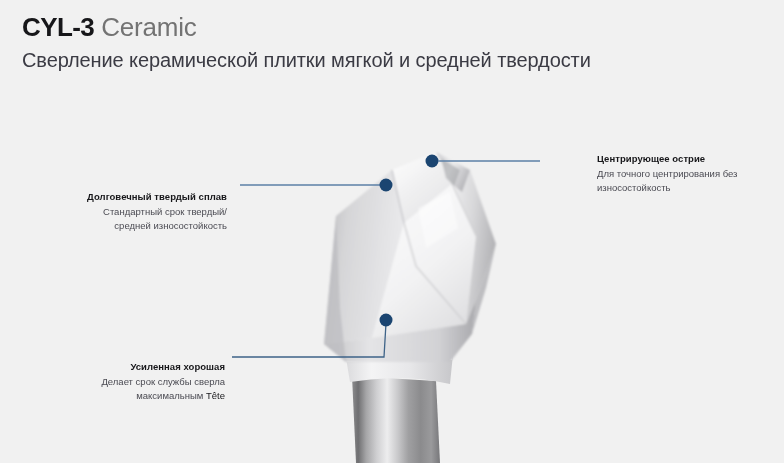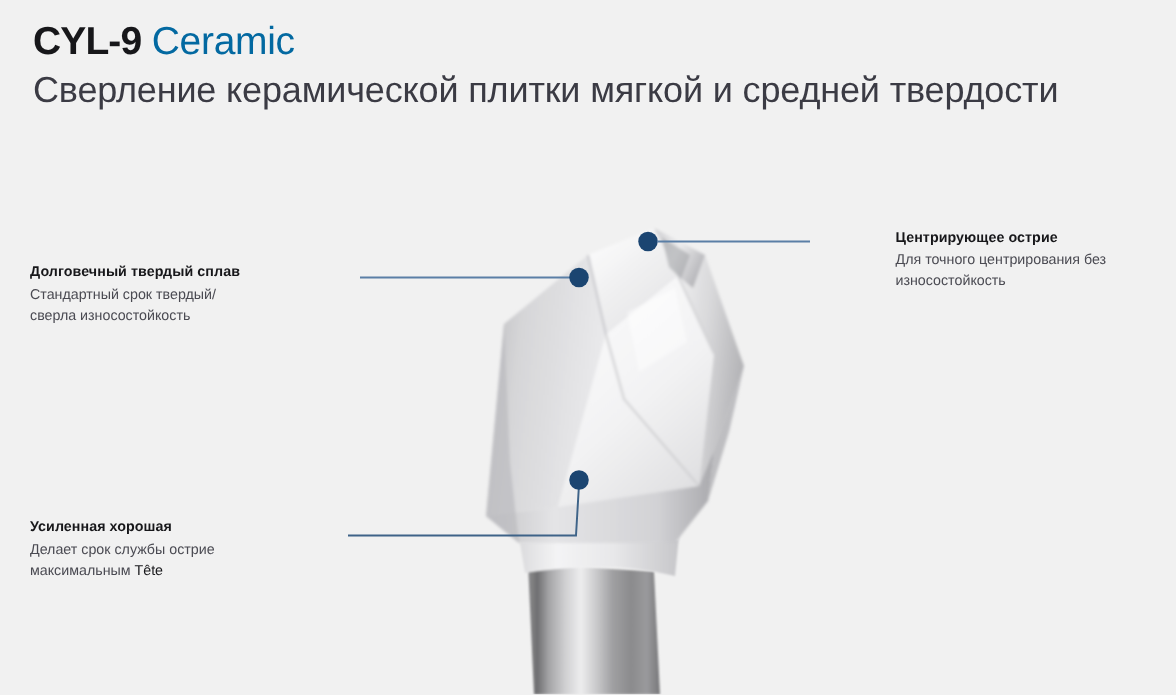--- a/index.html
+++ b/index.html
@@ -34,25 +34,25 @@
     color: #17171a;
     letter-spacing: -0.2px;
     white-space: nowrap;
   }
   .title-strong {
     font-weight: 700;
     letter-spacing: -0.6px;
   }
   .title-light {
     font-weight: 400;
-    color: #0369a1;
+    color: #737373;
   }
   .subtitle {
     margin-top: 4px;
-    font-size: 24px;
+    font-size: 20px;
     line-height: 29px;
     font-weight: 400;
     color: #3b3b44;
     letter-spacing: -0.1px;
     max-width: 740px;
   }
 
   
   .callout {
     position: absolute;
@@ -68,21 +68,21 @@
     font-size: 9.5px;
     font-weight: 400;
     color: #4a4a52;
     line-height: 14px;
     margin-top: 2px;
   }
   .callout .c-body b {
     font-weight: 400;
     color: #17171a;
   }
-  .callout.align-right { text-align: left; }
+  .callout.align-right { text-align: right; margin-top: 15px; }
   .callout.align-left  { text-align: left; margin-left: 48px; }
 
   #callout-hard-alloy {
     left: 20px;
     top: 175px;
     width: 207px;
   }
   #callout-centering-tip {
     left: 549px;
     top: 152px;
@@ -111,21 +111,21 @@
     height: 315px;
   }
 </style>
 </head>
 <body>
 
 <div class="stage">
 
   <div class="header">
     <div class="title-line">
-      <span class="title-strong">CYL-9</span><span class="title-light"> Ceramic</span>
+      <span class="title-strong">CYL-3</span><span class="title-light"> Ceramic</span>
     </div>
     <div class="subtitle">Сверление керамической плитки мягкой и средней твердости</div>
   </div>
 
   <div class="drill">
     <svg width="230" height="315" viewBox="0 0 230 315" xmlns="http://www.w3.org/2000/svg">
       <defs>
 
         <linearGradient id="shaftGrad" x1="0" y1="0" x2="1" y2="0">
           <stop offset="0.00" stop-color="#8d8d8f"></stop>
@@ -236,33 +236,33 @@
     <line x1="438" y1="161" x2="540" y2="161" stroke="#5b7fa6" stroke-width="1.3"></line>
 
     <polyline points="232,357 384,357 386,323" fill="none" stroke="#3e6388" stroke-width="1.3"></polyline>
     <circle cx="386" cy="320" r="6.5" fill="#1b4571"></circle>
   </svg>
 
   <div class="callout align-right" id="callout-hard-alloy">
     <div class="c-title">Долговечный твердый сплав</div>
     <div class="c-body">
       <span>Стандартный срок твердый/</span><br>
-      <span>сверла износостойкость</span>
+      <span>средней износостойкость</span>
     </div>
   </div>
 
   <div class="callout align-left" id="callout-centering-tip">
     <div class="c-title">Центрирующее острие</div>
     <div class="c-body">
       <span>Для точного центрирования без</span><br>
       <span>износостойкость</span>
     </div>
   </div>
 
   <div class="callout align-right" id="callout-reinforced-head">
     <div class="c-title">Усиленная хорошая</div>
     <div class="c-body">
-      <span>Делает срок службы острие</span><br>
+      <span>Делает срок службы сверла</span><br>
       <span>максимальным </span><b>Tête</b>
     </div>
   </div>
 
 </div>
 
 </body></html>

